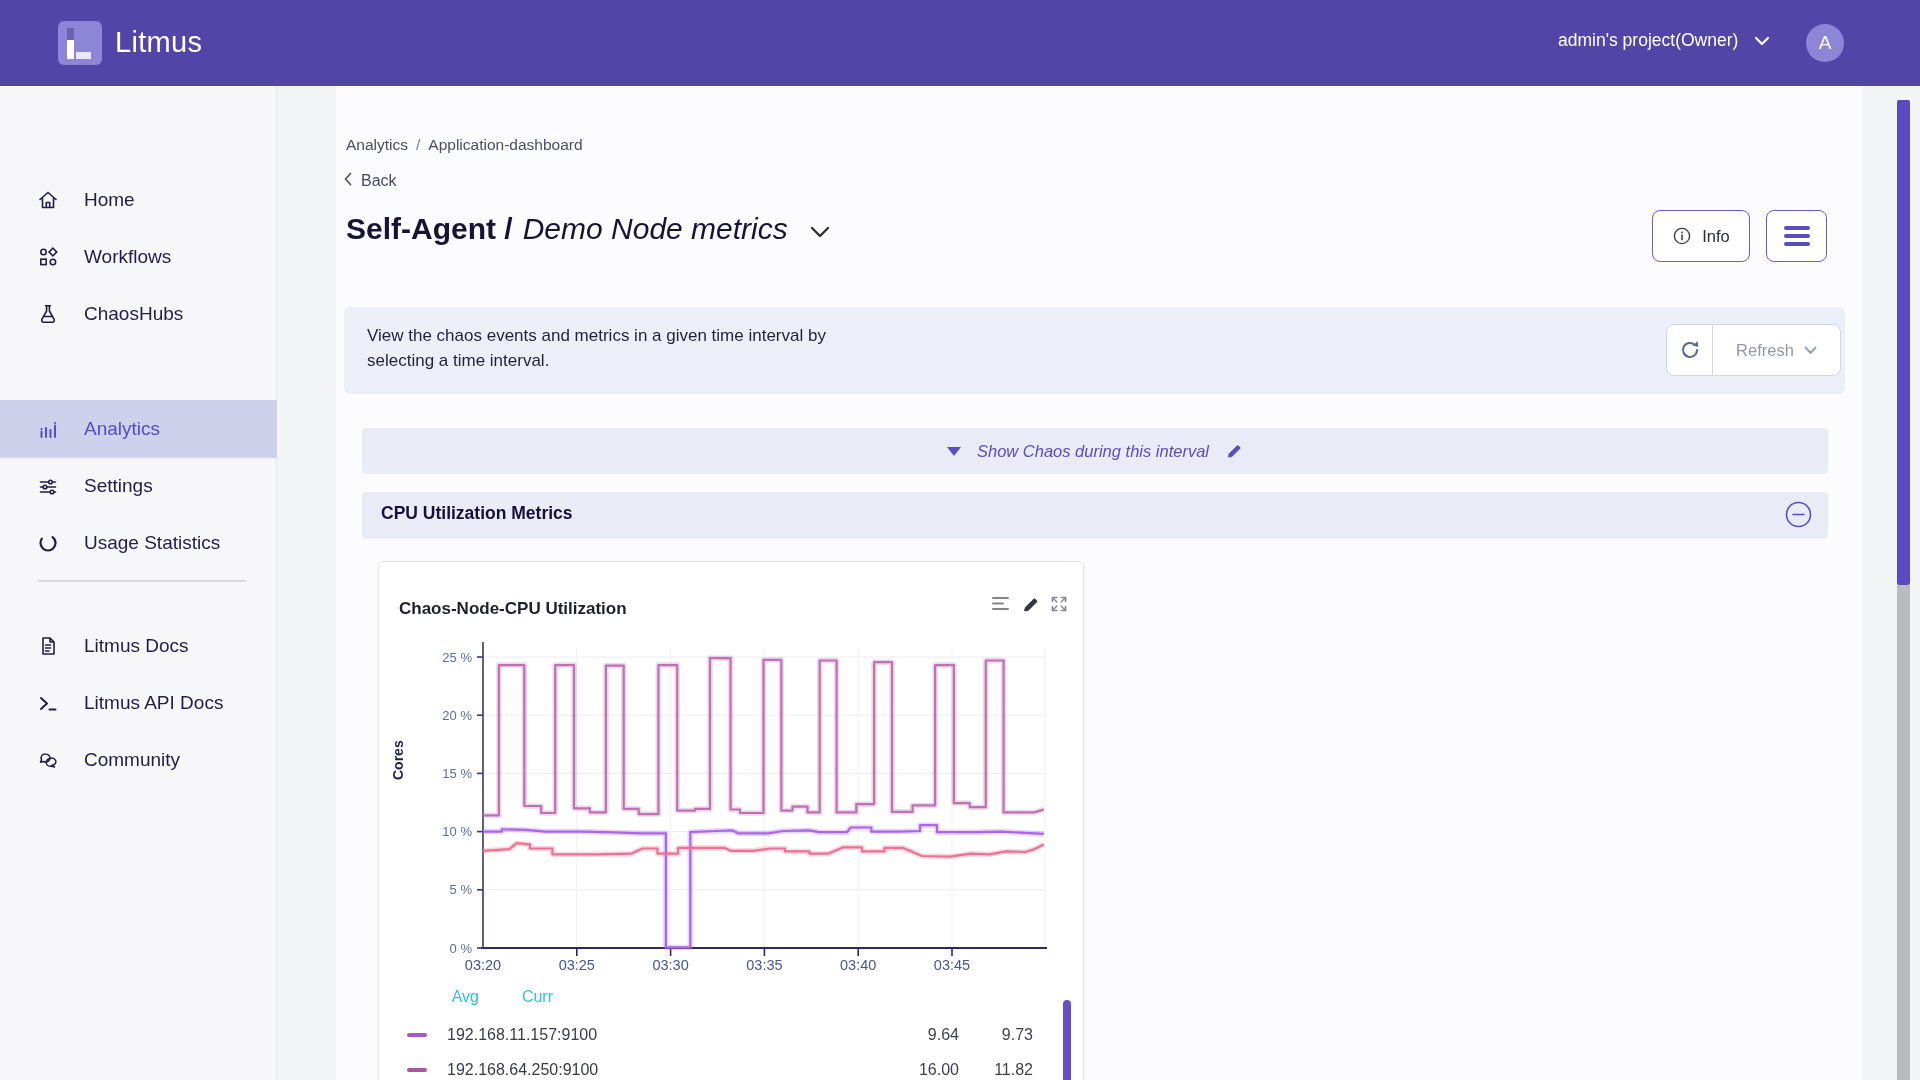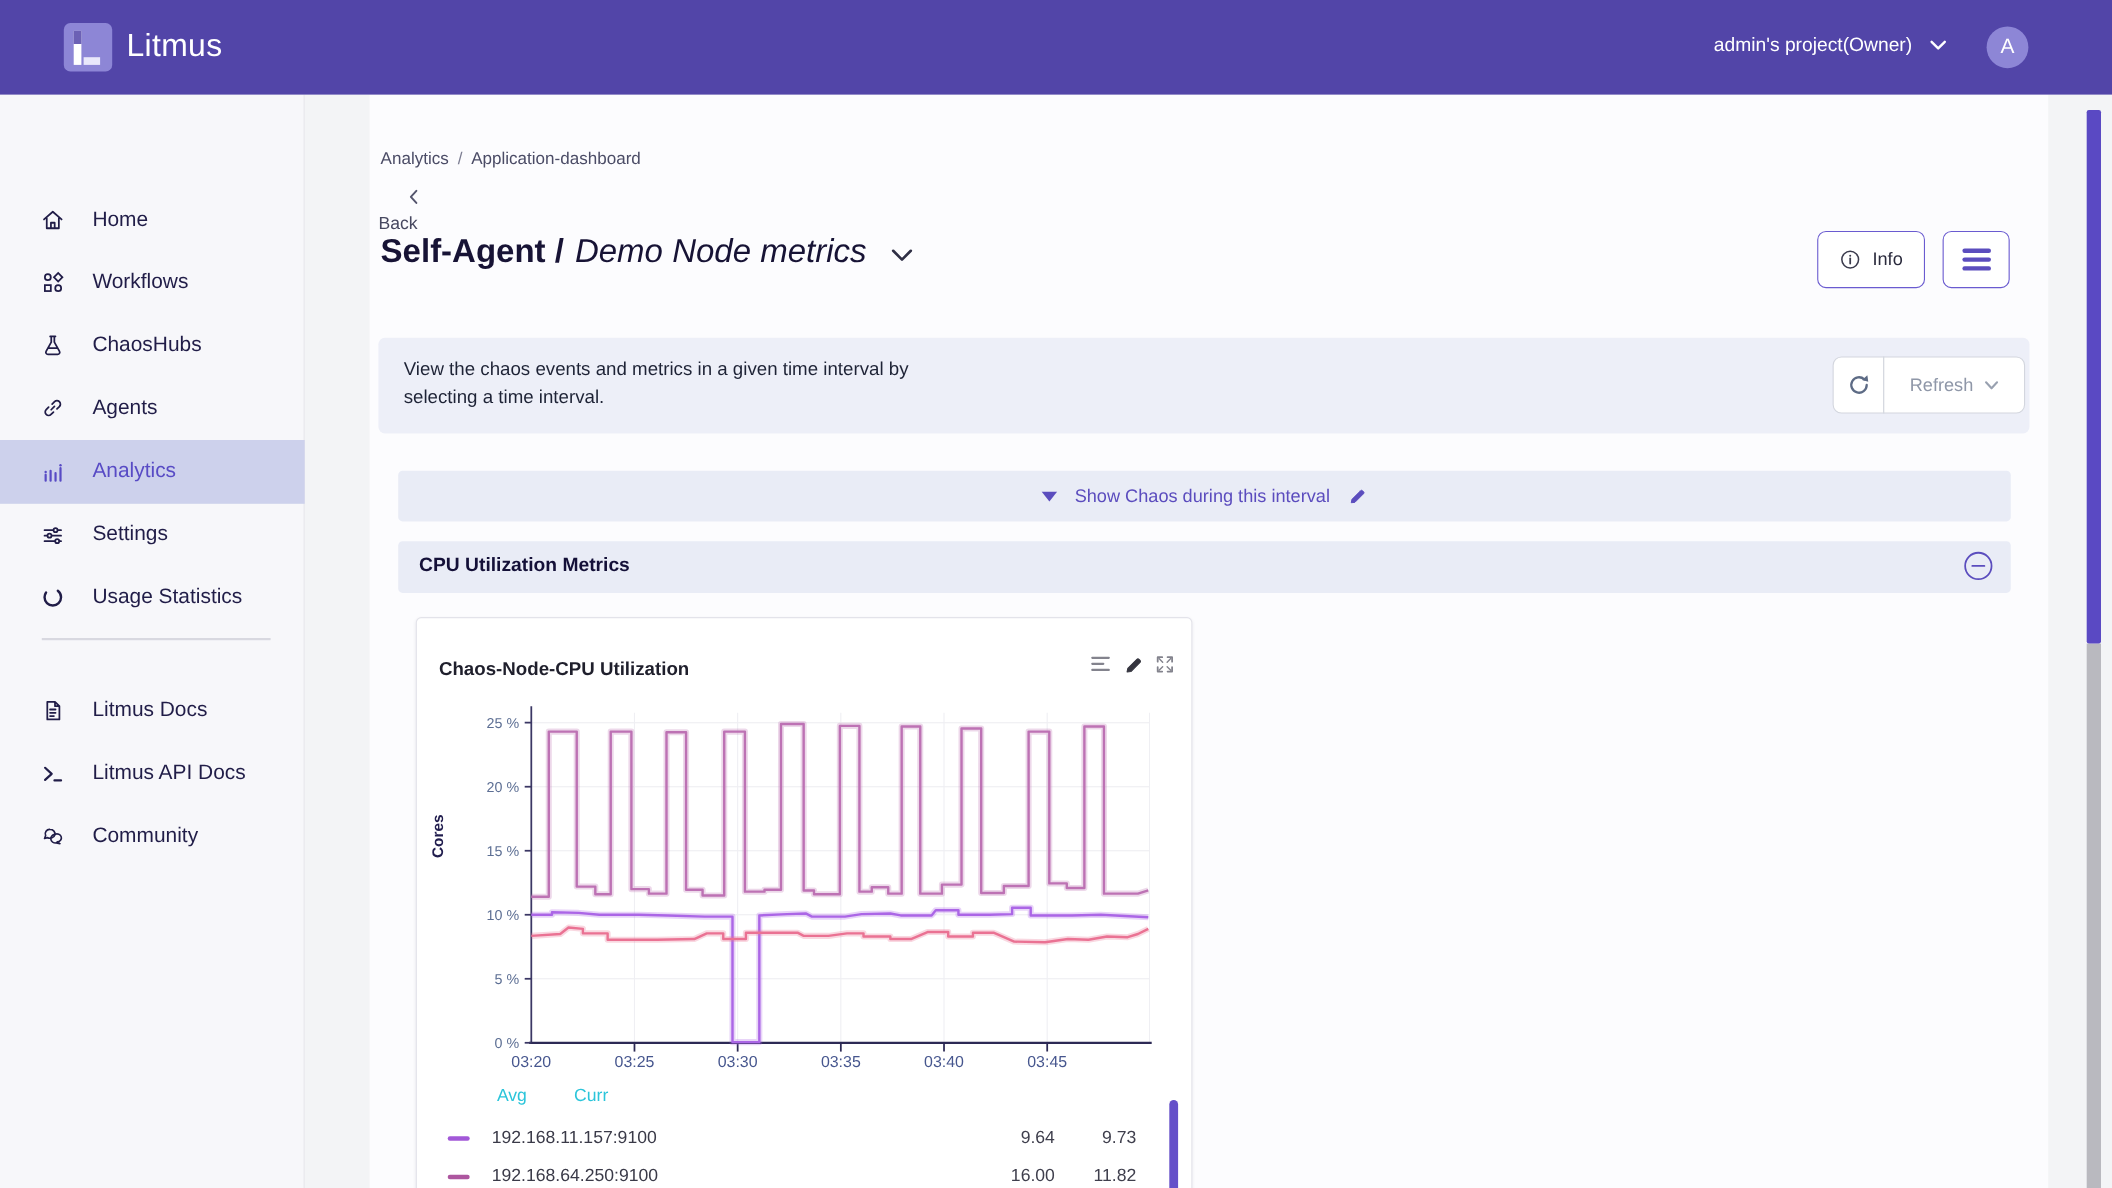--- a/index.html
+++ b/index.html
@@ -24,21 +24,21 @@
   .side-item { position:absolute; left:0; width:277px; height:58px; display:flex; align-items:center;
                padding-left:37px; gap:25px; color:#211d48; font-size:19px; font-weight:500; cursor:pointer; }
   .side-item svg { flex:0 0 auto; }
   .side-item.active { background:#cdd1ec; color:#584bc5; }
   .side-divider { position:absolute; left:38px; width:208px; height:0; border-top:2px solid #d8d8e0; }
 
   
   #panel { left:336px; top:86px; width:1526px; height:994px; background:#fcfcfe; }
   .crumb { color:#4b4c66; font-size:15.5px; }
   .crumb-sep { color:#7c7d92; margin:0 8px; }
-  #back-row { left:344px; top:172px; color:#474860; font-size:16px; display:flex; align-items:flex-end; gap:9px; cursor:pointer;flex-direction:column; }
+  #back-row { left:344px; top:172px; color:#474860; font-size:16px; display:flex; align-items:flex-start; gap:9px; cursor:pointer; }
   #title-row { left:346px; top:212px; display:flex; align-items:center; color:#171335; }
   #title-bold { font-size:30px; font-weight:700; }
   #title-italic { font-size:30px; font-style:italic; margin-left:10px; }
   #title-caret { margin-left:22px; margin-top:6px; cursor:pointer; }
 
   .btn-outline { position:absolute; background:#ffffff; border:1.5px solid #6a5bd0; border-radius:8px;
                  display:flex; align-items:center; justify-content:center; cursor:pointer; }
   #info-btn { left:1652px; top:210px; width:98px; height:52px; gap:10px; font-size:16.5px; color:#2b2b3d; }
   #menu-btn { left:1766px; top:210px; width:61px; height:52px; flex-direction:column; gap:4.5px; }
   #menu-btn span { width:26px; height:3.5px; border-radius:2px; background:#5b4dbe; }
@@ -46,21 +46,21 @@
   #interval-bar { left:344px; top:307px; width:1501px; height:87px; background:#edeff8; border-radius:6px; }
   #interval-text { left:367px; top:323px; font-size:17px; color:#1e2336; line-height:25px; }
   .wbtn { position:absolute; background:#ffffff; border:1px solid #d3d6de; border-radius:8px;
           display:flex; align-items:center; cursor:pointer; }
   #time-btn { left:1467px; top:324px; width:186px; height:52px; padding:0 16px; gap:13px; font-size:16.5px; color:#1b2130; }
   #refresh-icon-btn { left:1666px; top:324px; width:47px; height:52px; justify-content:center; border-radius:8px 0 0 8px; }
   #refresh-btn { left:1712px; top:324px; width:129px; height:52px; justify-content:center; gap:10px;
                  font-size:16.5px; color:#8f97a8; border-radius:0 8px 8px 0; }
 
   #chaos-bar { left:362px; top:428px; width:1466px; height:46px; background:#e9ecf6; border-radius:4px;
-               display:flex; align-items:center; justify-content:center; gap:16px; }
+               display:flex; align-items:center; justify-content:center; gap:16px;font-style:italic; }
   #chaos-tri { width:0; height:0; border-left:7px solid transparent; border-right:7px solid transparent;
                border-top:9px solid #5b4dbe; cursor:pointer; }
   #chaos-label { color:#5b4cbe; font-size:16.5px; font-weight:500; cursor:pointer; }
 
   #cpu-section { left:362px; top:492px; width:1466px; height:47px; background:#e9ecf6; border-radius:4px; }
   #cpu-title { left:381px; top:503px; font-size:17.5px; font-weight:700; color:#141038; }
   #collapse-btn { left:1785px; top:501px; cursor:pointer; }
 
   
   #chart-card { left:378px; top:561px; width:706px; height:560px; background:#ffffff;
@@ -127,26 +127,20 @@
       <span>Workflows</span>
     </div>
 
     <div class="side-item" style="top:199px">
       <svg width="22" height="22" viewBox="0 0 22 22">
         <path d="M8.6 2.8 h4.8 M9.6 2.8 V8 L4.9 16.4 a1.9 1.9 0 0 0 1.7 2.8 h8.8 a1.9 1.9 0 0 0 1.7-2.8 L12.4 8 V2.8 M6.8 13.5 h8.4" fill="none" stroke="currentColor" stroke-width="1.6" stroke-linecap="round" stroke-linejoin="round"></path>
       </svg>
       <span>ChaosHubs</span>
     </div>
 
-    <div class="side-item" style="top:256px">
-      <svg width="22" height="22" viewBox="0 0 22 22">
-        <path d="M9.5 12.5 L12.5 9.5 M7.2 10.2 L5 12.4 a3.1 3.1 0 0 0 4.4 4.4 l2.2-2.2 M14.8 11.8 L17 9.6 a3.1 3.1 0 0 0 -4.4-4.4 l-2.2 2.2" fill="none" stroke="currentColor" stroke-width="1.6" stroke-linecap="round" stroke-linejoin="round"></path>
-      </svg>
-      <span>Agents</span>
-    </div>
 
     <div class="side-item active" style="top:314px">
       <svg width="22" height="22" viewBox="0 0 22 22">
         <path d="M4.5 19 V13.5 M9 19 V10 M13.5 19 V12 M18 19 V7.5" fill="none" stroke="currentColor" stroke-width="2" stroke-linecap="round"></path>
         <circle cx="4.5" cy="11" r="1.1" fill="currentColor"></circle>
         <circle cx="18" cy="5" r="1.1" fill="currentColor"></circle>
       </svg>
       <span>Analytics</span>
     </div>
 

